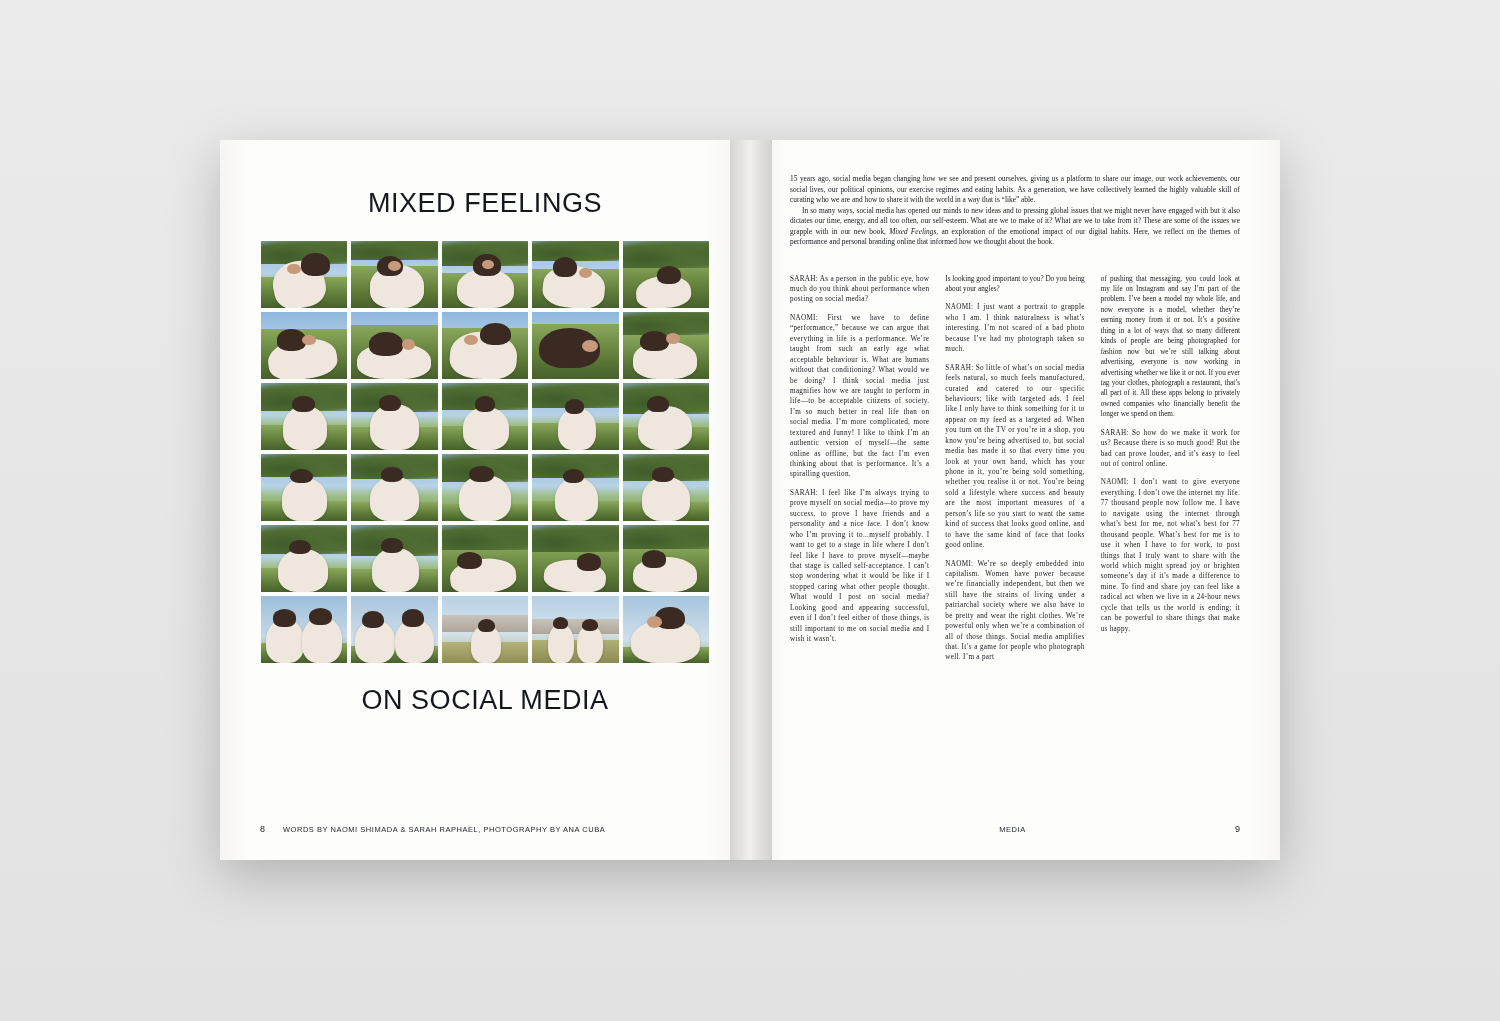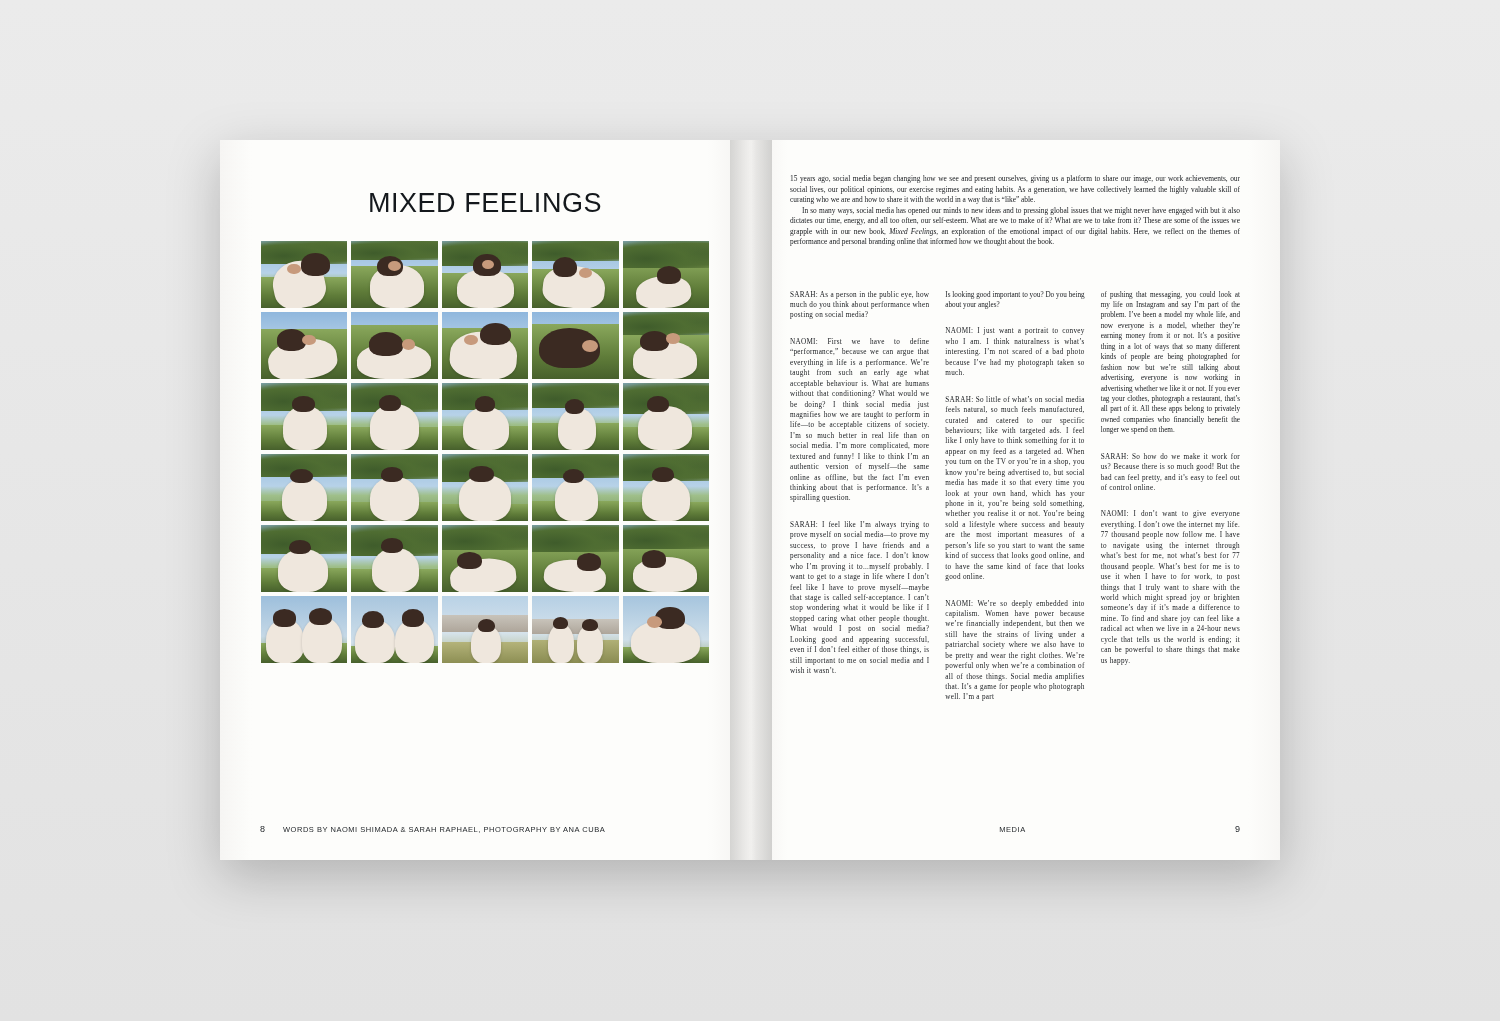--- a/index.html
+++ b/index.html
@@ -155,21 +155,21 @@
     display: flex;
     gap: 16px;
   }
   .col {
     width: 146px;
     font-size: 7.2px;
     line-height: 1.45;
     text-align: justify;
     color: #16191d;
   }
-  .col p { margin: 16px 0 8px 0; }
+  .col p { margin: 0 0 8px 0; }
   .col p:last-child { margin-bottom: 0; }
   .spk { letter-spacing: 0.04em; }
 </style>
 </head>
 <body>
 
 <div id="stage">
 
   <div class="spread">
 
@@ -397,20 +397,21 @@
         </div>
         <div class="cell">
           <div class="sky" style="background:linear-gradient(180deg,#a6c5de 0%,#cfdfea 65%,#9aad7c 100%)"></div>
           <div class="grass" style="height:24%"></div>
           <div class="figure" style="left:10%;top:36%;width:80%;height:64%"></div>
           <div class="hair" style="left:38%;top:16%;width:34%;height:34%"></div>
           <div class="skin" style="left:28%;top:30%;width:18%;height:18%"></div>
         </div>
       </div>
 
+      <h1 class="title bottom">ON SOCIAL MEDIA</h1>
 
       <div class="footer">
         <span class="pg">8</span>
         <span class="credit">WORDS BY NAOMI SHIMADA &amp; SARAH RAPHAEL, PHOTOGRAPHY BY ANA CUBA</span>
       </div>
     </div>
 
     <div class="page right">
 
       <div class="intro">
@@ -419,27 +420,27 @@
       </div>
 
       <div class="cols">
         <div class="col">
           <p class="spk">SARAH: As a person in the public eye, how much do you think about performance when posting on social media?</p>
           <p class="spk">NAOMI: First we have to define “performance,” because we can argue that everything in life is a performance. We’re taught from such an early age what acceptable behaviour is. What are humans without that conditioning? What would we be doing? I think social media just magnifies how we are taught to perform in life—to be acceptable citizens of society. I’m so much better in real life than on social media. I’m more complicated, more textured and funny! I like to think I’m an authentic version of myself—the same online as offline, but the fact I’m even thinking about that is performance. It’s a spiralling question.</p>
           <p class="spk">SARAH: I feel like I’m always trying to prove myself on social media—to prove my success, to prove I have friends and a personality and a nice face. I don’t know who I’m proving it to...myself probably. I want to get to a stage in life where I don’t feel like I have to prove myself—maybe that stage is called self-acceptance. I can’t stop wondering what it would be like if I stopped caring what other people thought. What would I post on social media? Looking good and appearing successful, even if I don’t feel either of those things, is still important to me on social media and I wish it wasn’t.</p>
         </div>
         <div class="col">
           <p>Is looking good important to you? Do you being about your angles?</p>
-          <p class="spk">NAOMI: I just want a portrait to convey who I am. I think naturalness is what’s interesting. I’m not scared of a bad photo because I’ve had my photograph taken so much.</p>
+          <p class="spk">NAOMI: I just want a portrait to grapple who I am. I think naturalness is what’s interesting. I’m not scared of a bad photo because I’ve had my photograph taken so much.</p>
           <p class="spk">SARAH: So little of what’s on social media feels natural, so much feels manufactured, curated and catered to our specific behaviours; like with targeted ads. I feel like I only have to think something for it to appear on my feed as a targeted ad. When you turn on the TV or you’re in a shop, you know you’re being advertised to, but social media has made it so that every time you look at your own hand, which has your phone in it, you’re being sold something, whether you realise it or not. You’re being sold a lifestyle where success and beauty are the most important measures of a person’s life so you start to want the same kind of success that looks good online, and to have the same kind of face that looks good online.</p>
           <p class="spk">NAOMI: We’re so deeply embedded into capitalism. Women have power because we’re financially independent, but then we still have the strains of living under a patriarchal society where we also have to be pretty and wear the right clothes. We’re powerful only when we’re a combination of all of those things. Social media amplifies that. It’s a game for people who photograph well. I’m a part</p>
         </div>
         <div class="col">
           <p>of pushing that messaging, you could look at my life on Instagram and say I’m part of the problem. I’ve been a model my whole life, and now everyone is a model, whether they’re earning money from it or not. It’s a positive thing in a lot of ways that so many different kinds of people are being photographed for fashion now but we’re still talking about advertising, everyone is now working in advertising whether we like it or not. If you ever tag your clothes, photograph a restaurant, that’s all part of it. All these apps belong to privately owned companies who financially benefit the longer we spend on them.</p>
-          <p class="spk">SARAH: So how do we make it work for us? Because there is so much good! But the bad can feel pretty, and it’s easy to feel out of control online.</p>
+          <p class="spk">SARAH: So how do we make it work for us? Because there is so much good! But the bad can prove louder, and it’s easy to feel out of control online.</p>
           <p class="spk">NAOMI: I don’t want to give everyone everything. I don’t owe the internet my life. 77 thousand people now follow me. I have to navigate using the internet through what’s best for me, not what’s best for 77 thousand people. What’s best for me is to use it when I have to for work, to post things that I truly want to share with the world which might spread joy or brighten someone’s day if it’s made a difference to mine. To find and share joy can feel like a radical act when we live in a 24-hour news cycle that tells us the world is ending; it can be powerful to share things that make us happy.</p>
         </div>
       </div>
 
       <div class="footer right-foot">
         <span class="sec">MEDIA</span>
         <span class="pg">9</span>
       </div>
     </div>
 

